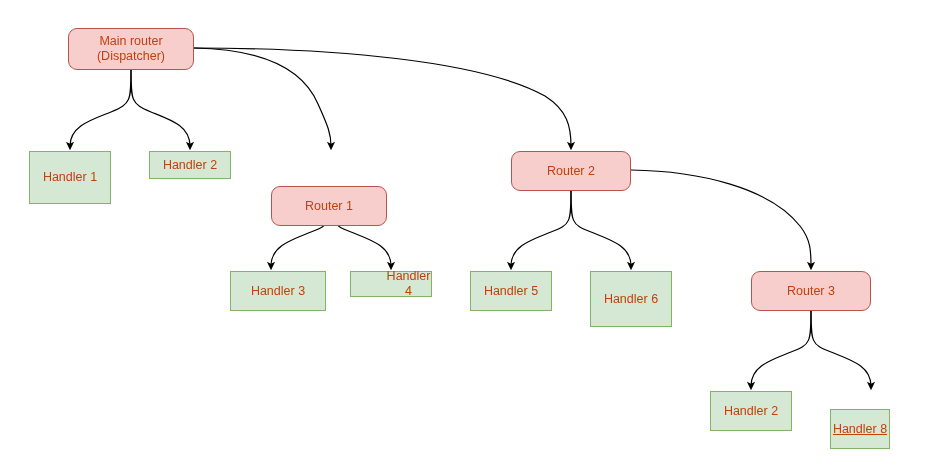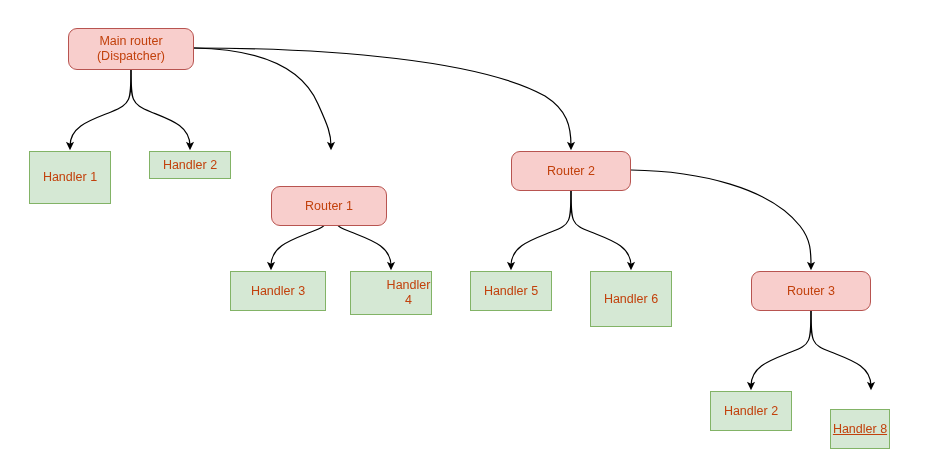--- a/index.html
+++ b/index.html
@@ -86,21 +86,21 @@
   </svg>
 
   <div id="nodes-layer">
       <div class="node-box node-router" style="left: 68px; top: 28px; width: 126px; height: 42px;"><span class="node-label">Main router
 (Dispatcher)</span></div>
       <div class="node-box node-handler" style="left: 29px; top: 151px; width: 82px; height: 53px;"><span class="node-label">Handler 1</span></div>
       <div class="node-box node-handler" style="left: 149px; top: 151px; width: 82px; height: 28px; align-items: center;"><span class="node-label">Handler 2</span></div>
       <div class="node-box node-router" style="left: 271px; top: 168px; width: 116px; height: 40px; margin-top: 18px;"><span class="node-label">Router 1</span></div>
       <div class="node-box node-router" style="left: 511px; top: 151px; width: 120px; height: 40px; align-items: center;"><span class="node-label">Router 2</span></div>
       <div class="node-box node-handler" style="left: 230px; top: 271px; width: 96px; height: 40px;"><span class="node-label">Handler 3</span></div>
-      <div class="node-box node-handler" style="left: 350px; top: 271px; width: 82px; height: 44px; padding-left: 35px;"><span class="node-label">Handler 4</span></div>
+      <div class="node-box node-handler" style="left: 350px; top: 271px; width: 82px; height: 26px; padding-left: 35px;"><span class="node-label">Handler 4</span></div>
       <div class="node-box node-handler" style="left: 470px; top: 271px; width: 82px; height: 40px;"><span class="node-label">Handler 5</span></div>
       <div class="node-box node-handler" style="left: 590px; top: 271px; width: 82px; height: 56px;"><span class="node-label">Handler 6</span></div>
       <div class="node-box node-router" style="left: 751px; top: 271px; width: 120px; height: 40px;"><span class="node-label">Router 3</span></div>
       <div class="node-box node-handler" style="left: 710px; top: 391px; width: 82px; height: 40px;"><span class="node-label">Handler 2</span></div>
       <div class="node-box node-handler" style="left: 830px; top: 409px; width: 60px; height: 40px; text-decoration: underline;"><span class="node-label">Handler 8</span></div>
     </div>
 
 </div>
 
 </body></html>

